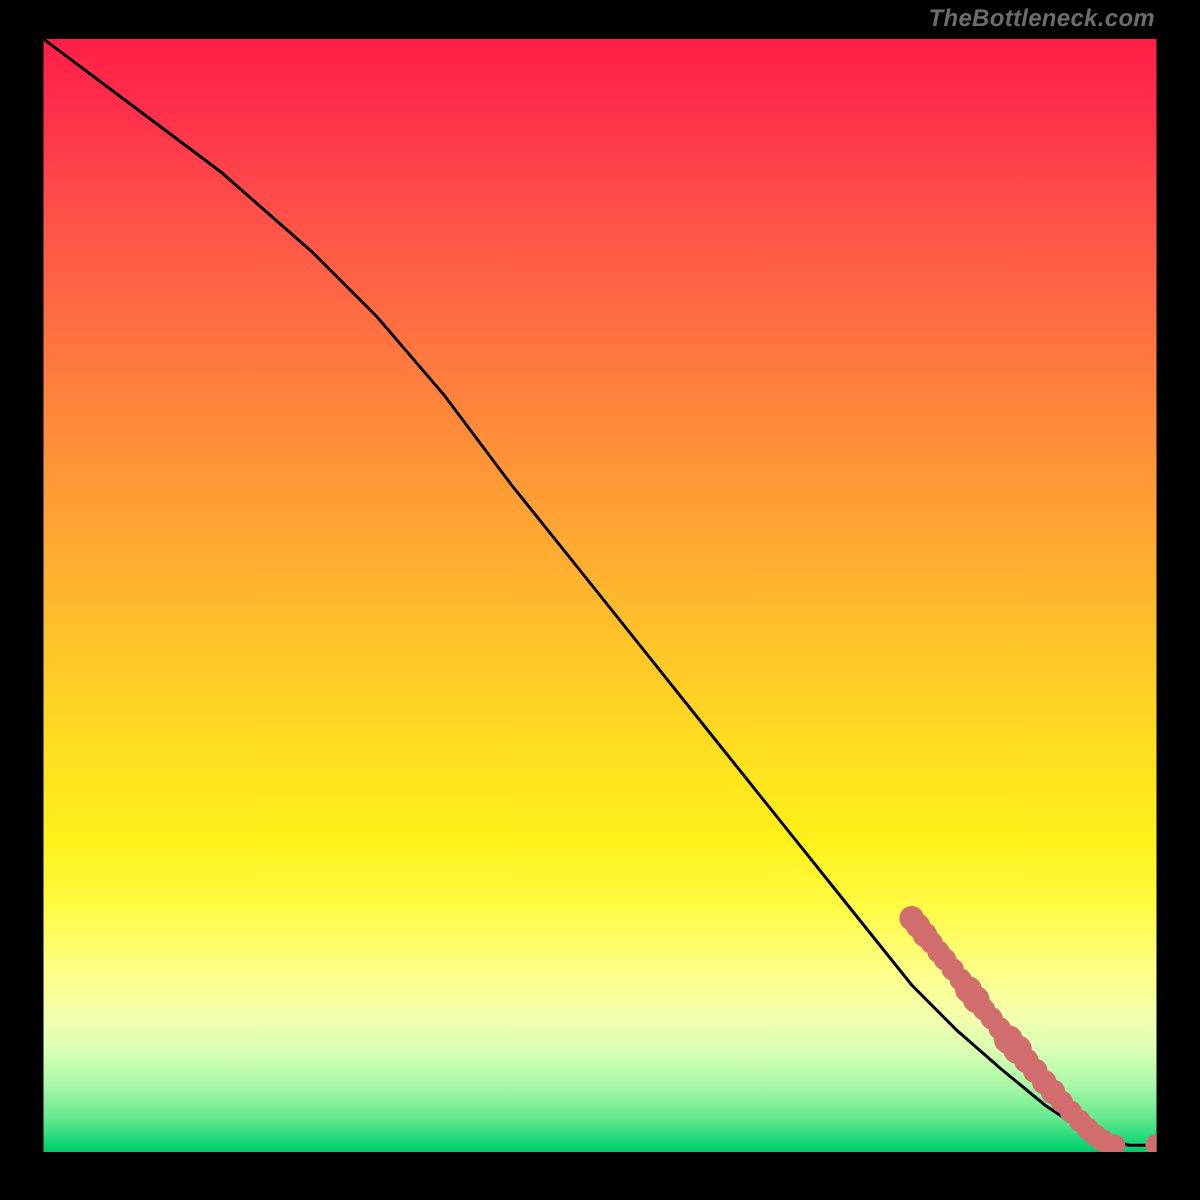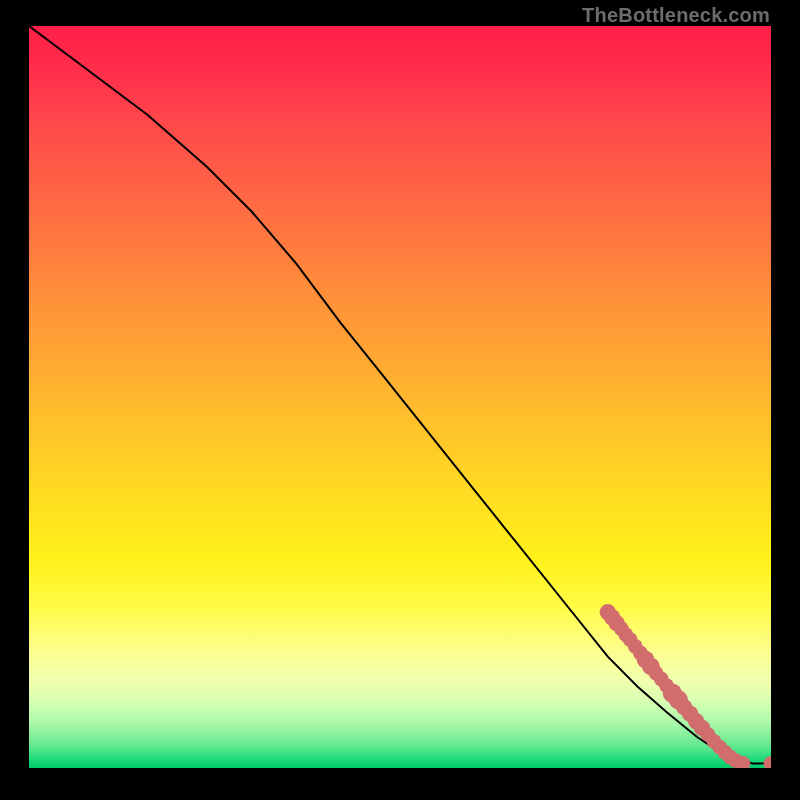--- a/index.html
+++ b/index.html
@@ -42,24 +42,25 @@
       #64e98f 97%,
       #19d878 99%,
       #00c96a 100%
     );
   }
   .watermark {
     position: absolute;
     top: 4px;
     right: 30px;
     color: #6c6c6c;
-    font-size: 20px;
+    font-size: 16px;
     font-weight: 600;
     letter-spacing: 0.2px;
     user-select: none;
+    font-style: italic;
   }
   svg.overlay {
     position: absolute;
     left: 0;
     top: 0;
     width: 742px;
     height: 742px;
   }
   .curve {
     fill: none;

